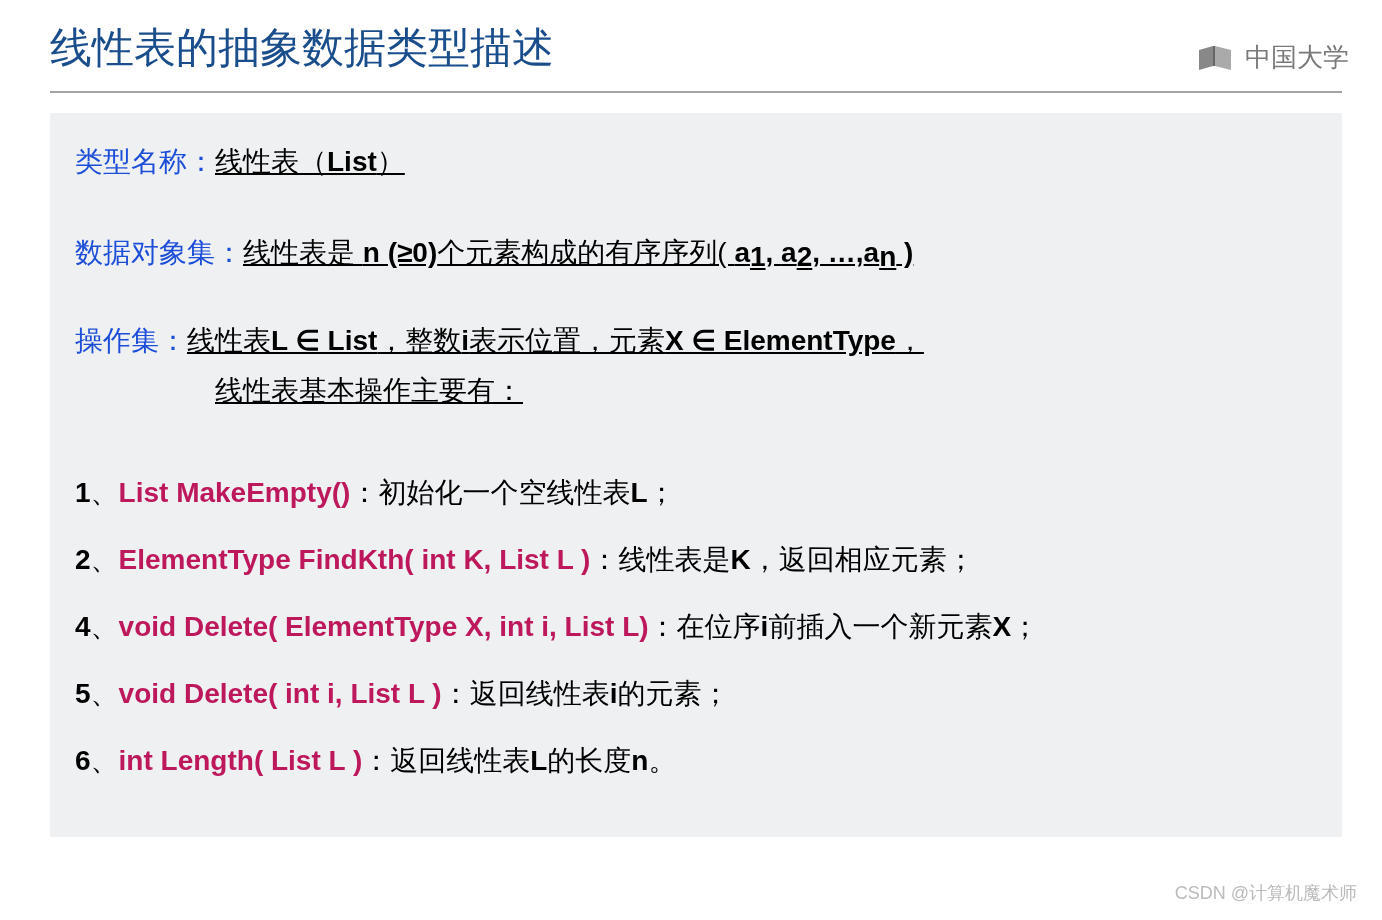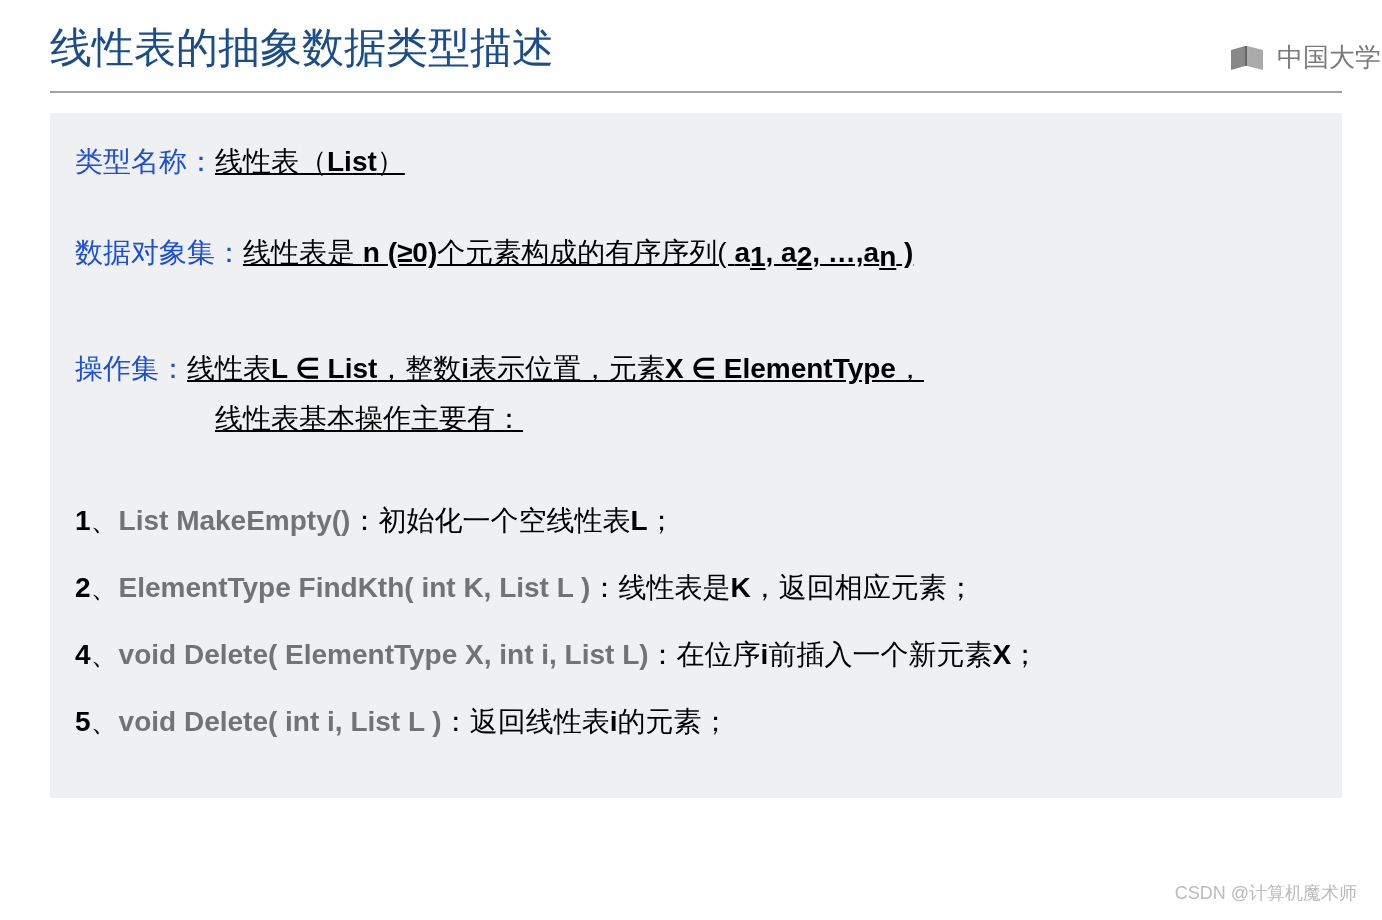--- a/index.html
+++ b/index.html
@@ -23,21 +23,21 @@
       font-size: 42px;
       font-weight: normal;
       padding-bottom: 15px;
       border-bottom: 2px solid #a3a3a3;
       display: inline-block;
       width: 100%;
     }
     .logo-container {
       position: absolute;
       top: 40px;
-      right: 1px;
+      right: 33px;
       display: flex;
       align-items: center;
       gap: 8px;
     }
     .logo-text {
       color: #7a7a7a;
       font-size: 26px;
       font-weight: normal;
     }
     .content-box {
@@ -51,39 +51,39 @@
     }
     .black-text {
       color: #000;
       font-size: 28px;
       text-decoration: underline;
     }
     .line1 {
       margin-bottom: 50px;
     }
     .line2 {
-      margin-bottom: 64px;
+      margin-bottom: 36px;
       line-height: 1.6;
     }
     .line3 {
       margin-bottom: 55px;
       line-height: 1.8;
     }
     .indent {
       display: inline-block;
       padding-left: 140px;
     }
     .operation-item {
       color: #000;
       font-size: 28px;
       margin-bottom: 25px;
       line-height: 1.5;
     }
     .op-code {
-      color: #737373;
+      color: #be185d;
       font-weight: bold;
       text-align: center;
     }
     .op-num {
       font-weight: bold;
     }
     sub {
       font-size: 0.7em;
       vertical-align: sub;
     }
@@ -138,16 +138,19 @@
 
 
   <div class="operation-item">
     <span class="op-num">4</span><span>、</span><span class="op-code">void Delete( ElementType X, int i, List L)</span><span>：在位序</span><span class="bold">i</span><span>前插入一个新元素</span><span class="bold">X</span><span>；</span>
   </div>
 
   <div class="operation-item">
     <span class="op-num">5</span><span>、</span><span class="op-code">void Delete( int  i, List L )</span><span>：返回线性表</span><span class="bold">i</span><span>的元素；</span>
   </div>
 
+  <div class="operation-item">
+    <span class="op-num">6</span><span>、</span><span class="op-code">int Length( List L )</span><span>：返回线性表</span><span class="bold">L</span><span>的长度</span><span class="bold">n</span><span>。</span>
+  </div>
 
 </div>
 
 <div class="watermark">CSDN @计算机魔术师</div>
 
 </body></html>

